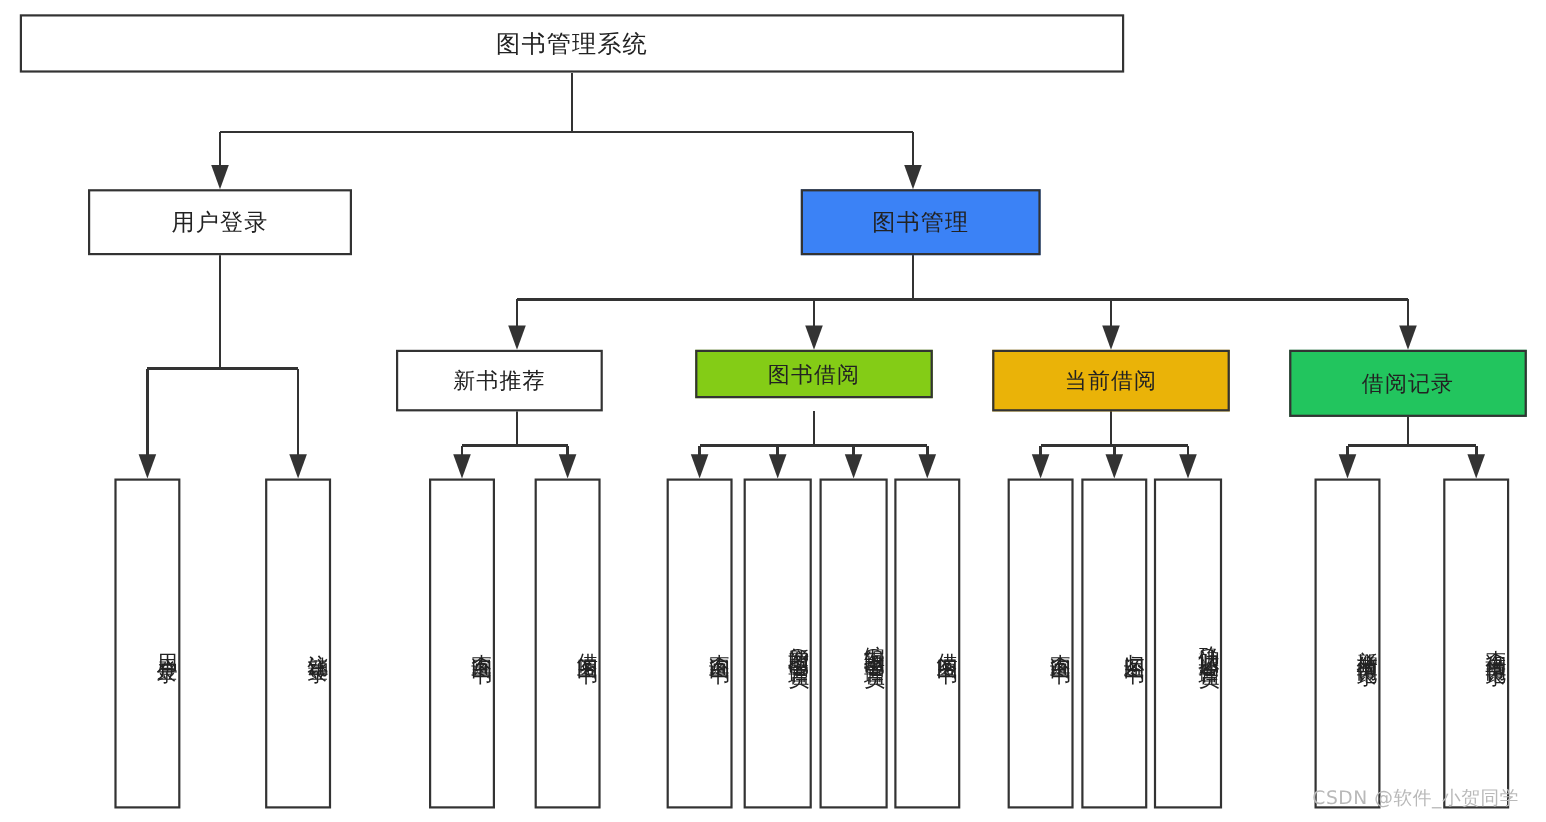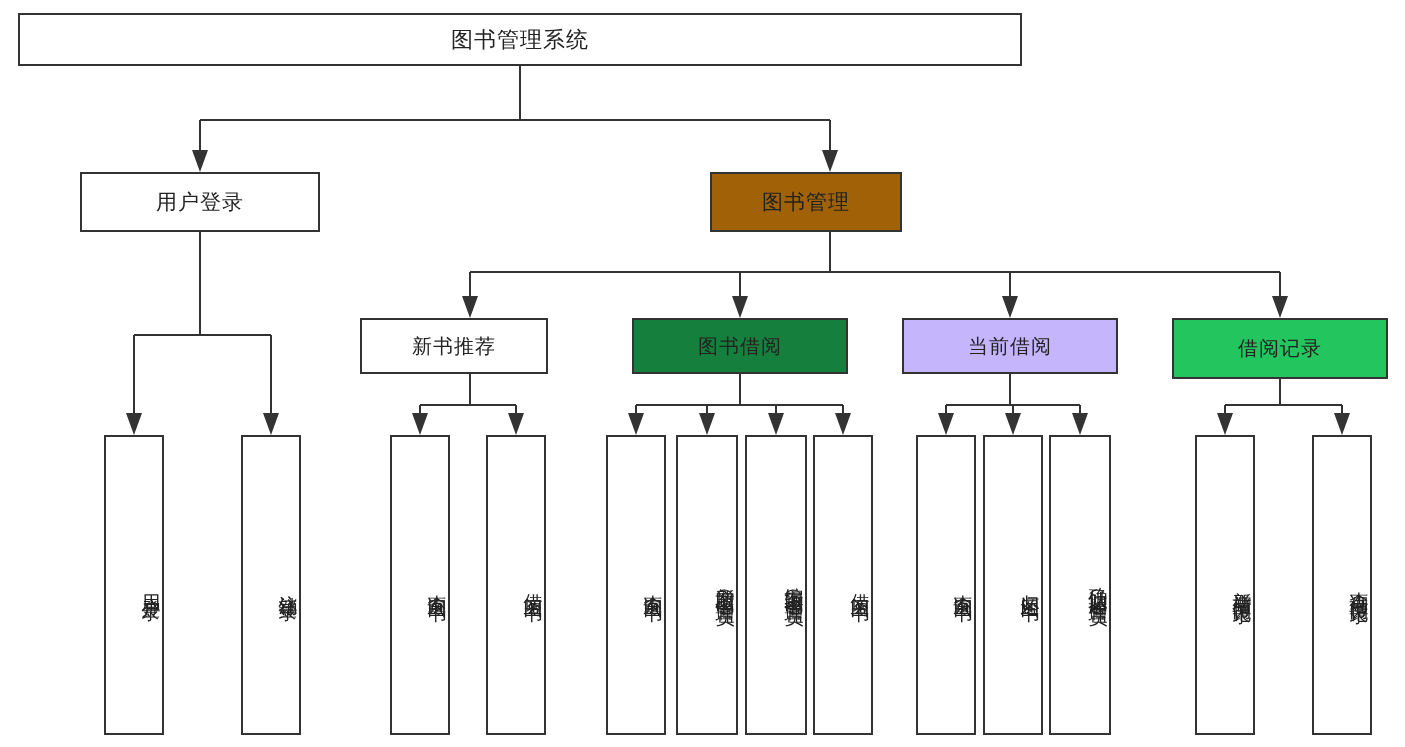--- a/index.html
+++ b/index.html
@@ -132,30 +132,30 @@
       <polygon points="1334,413 1350,413 1342,435" fill="#333333"></polygon>
     </svg>
 
   <div id="nodes-layer">
       <div class="node root" style="left: 18px; top: 13px; width: 1004px; height: 53px; border-color: rgb(51, 51, 51); background: rgb(255, 255, 255); color: rgb(34, 34, 34);">
         <span class="label">图书管理系统</span>
       </div>
       <div class="node lvl2" style="left: 80px; top: 172px; width: 240px; height: 60px; border-color: rgb(51, 51, 51); background: rgb(255, 255, 255); color: rgb(34, 34, 34);">
         <span class="label">用户登录</span>
       </div>
-      <div class="node lvl2" style="left: 710px; top: 172px; width: 192px; height: 60px; border-color: rgb(51, 51, 51); background: #a16207; color: rgb(34, 34, 34);">
+      <div class="node lvl2" style="left: 728px; top: 172px; width: 218px; height: 60px; border-color: rgb(51, 51, 51); background: #3b82f6; color: rgb(34, 34, 34);">
         <span class="label">图书管理</span>
       </div>
       <div class="node lvl3" style="left: 360px; top: 318px; width: 188px; height: 56px; border-color: rgb(51, 51, 51); background: rgb(255, 255, 255); color: rgb(34, 34, 34);">
         <span class="label">新书推荐</span>
       </div>
-      <div class="node lvl3" style="left: 632px; top: 318px; width: 216px; height: 56px; border-color: rgb(51, 51, 51); background: #15803d; color: rgb(34, 34, 34);">
+      <div class="node lvl3" style="left: 632px; top: 318px; width: 216px; height: 44px; border-color: rgb(51, 51, 51); background: #84cc16; color: rgb(34, 34, 34);">
         <span class="label">图书借阅</span>
       </div>
-      <div class="node lvl3" style="left: 902px; top: 318px; width: 216px; height: 56px; border-color: rgb(51, 51, 51); background: #c4b5fd; color: rgb(34, 34, 34);">
+      <div class="node lvl3" style="left: 902px; top: 318px; width: 216px; height: 56px; border-color: rgb(51, 51, 51); background: #eab308; color: rgb(34, 34, 34);">
         <span class="label">当前借阅</span>
       </div>
       <div class="node lvl3" style="left: 1172px; top: 318px; width: 216px; height: 61px; border-color: rgb(51, 51, 51); background: #22c55e; color: rgb(34, 34, 34);">
         <span class="label">借阅记录</span>
       </div>
       <div class="node leaf" style="left: 104px; top: 435px; width: 60px; height: 300px; border-color: rgb(51, 51, 51); background: rgb(255, 255, 255); color: rgb(34, 34, 34);">
         <span class="label">用户登录</span>
       </div>
       <div class="node leaf" style="left: 241px; top: 435px; width: 60px; height: 300px; border-color: rgb(51, 51, 51); background: rgb(255, 255, 255); color: rgb(34, 34, 34);">
         <span class="label">注销登录</span>
@@ -188,14 +188,15 @@
         <span class="label">确认归还（管理员）</span>
       </div>
       <div class="node leaf" style="left: 1195px; top: 435px; width: 60px; height: 300px; border-color: rgb(51, 51, 51); background: rgb(255, 255, 255); color: rgb(34, 34, 34);">
         <span class="label">新增借阅记录</span>
       </div>
       <div class="node leaf" style="left: 1312px; top: 435px; width: 60px; height: 300px; border-color: rgb(51, 51, 51); background: rgb(255, 255, 255); color: rgb(34, 34, 34);">
         <span class="label">查询借阅记录</span>
       </div>
     </div>
 
+  <div id="watermark">CSDN @软件_小贺同学</div>
 
 </div>
 
 </body></html>

